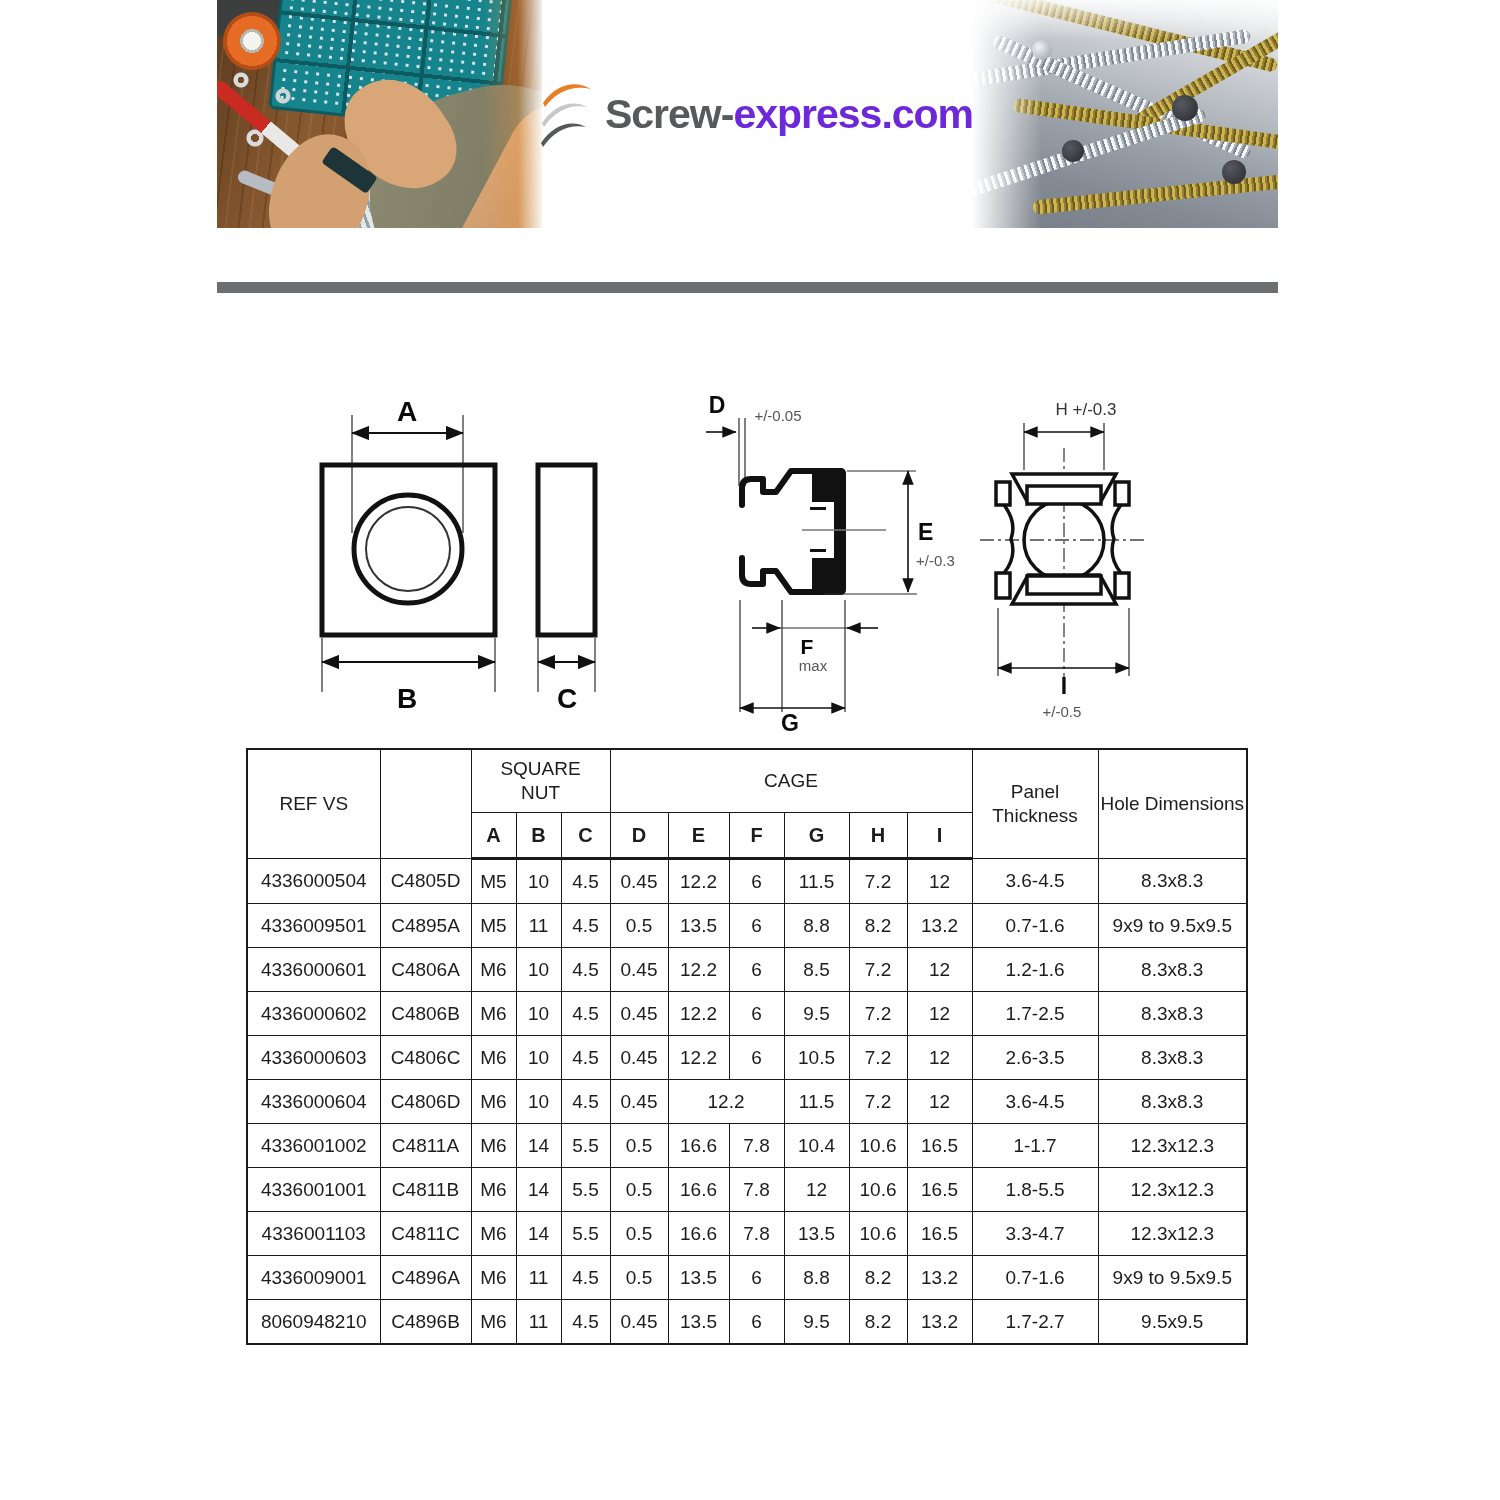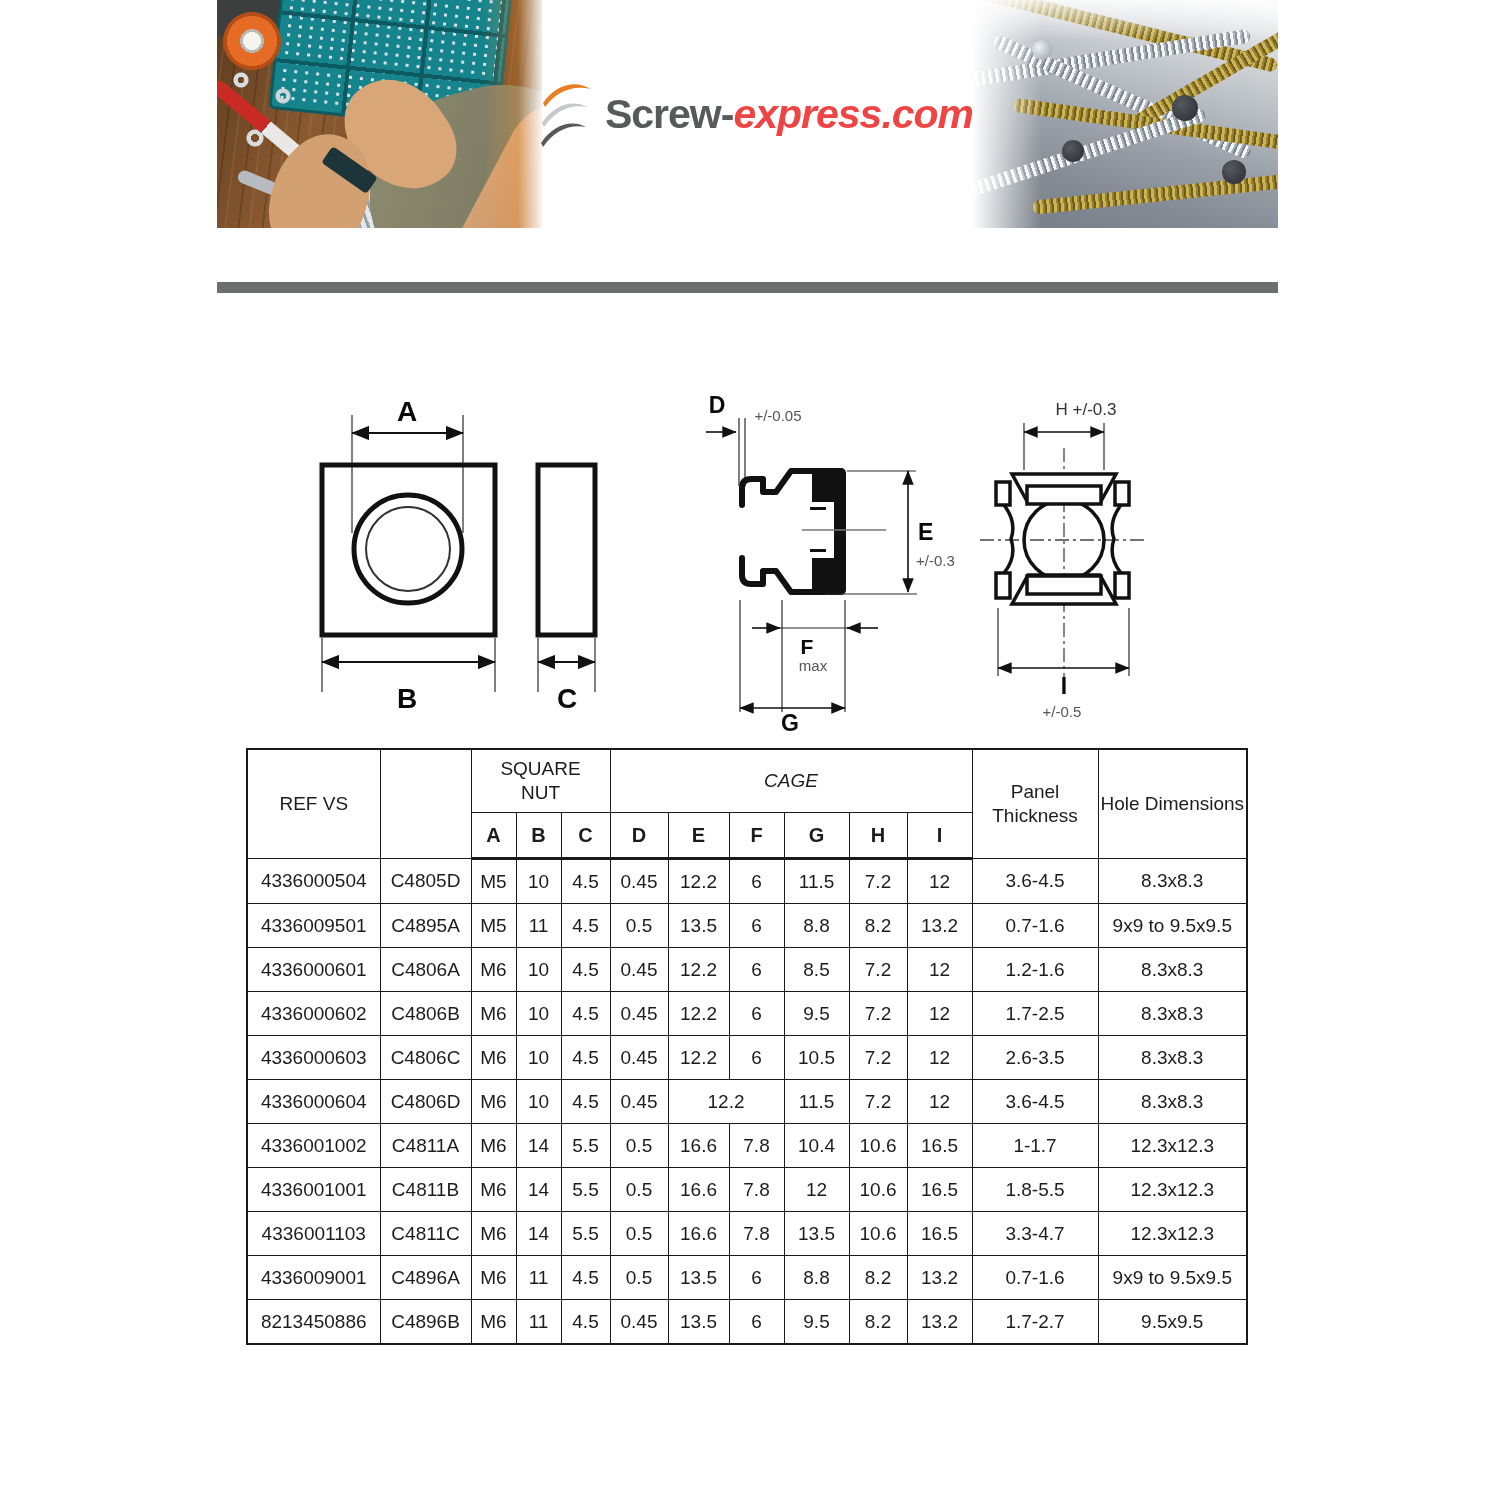--- a/index.html
+++ b/index.html
@@ -58,21 +58,21 @@
   .chrome-head{background:radial-gradient(circle at 35% 35%,#f0f2f4,#9099a2);}
   .fade-left{position:absolute;left:0;top:0;width:70px;height:100%;
       background:linear-gradient(90deg,#ffffff,rgba(255,255,255,0));}
   .fade-top{position:absolute;left:0;top:0;width:100%;height:40px;
       background:linear-gradient(180deg,rgba(255,255,255,.85),rgba(255,255,255,0));}
 
   
   .logo{display:flex;align-items:center;}
   .logo-text{font-size:41px;font-weight:bold;letter-spacing:-1px;white-space:nowrap;}
   .logo-text .p1{color:#58595b;}
-  .logo-text .p2{color:#ef4444;font-style:italic;}
+  .logo-text .p2{color:#6d28d9;}
   .swoosh{margin-right:10px;}
 
   
   .banner{position:absolute;left:0;top:228px;width:1061px;height:54px;background:#ed7b23;
           display:flex;align-items:center;justify-content:center;}
   .banner-title{color:#fff;font-weight:bold;font-size:52px;transform:scaleX(.8);letter-spacing:0;
                 transform-origin:center;white-space:nowrap;line-height:1;}
   .shadowbar{position:absolute;left:0;top:282px;width:1061px;height:11px;background:#6d6e70;}
   .footerbar{position:absolute;left:0;top:1461px;width:1061px;height:35px;background:#6d6e70;
              display:flex;align-items:center;justify-content:flex-end;padding-right:55px;box-sizing:border-box;}
@@ -101,21 +101,21 @@
   .spec-table{position:absolute;left:246px;top:748px;border-collapse:collapse;table-layout:fixed;
               width:1000px;color:#1c1c1c;}
   .spec-table td,.spec-table th{border:1.6px solid #1a1a1a;text-align:center;vertical-align:middle;
               padding:0;font-weight:normal;font-size:19px;overflow:hidden;}
   .spec-table{border:2.5px solid #1a1a1a;}
   .hrow1 th{height:62px;}
   .hrow2 th{height:44px;font-weight:bold;font-size:20px;border-bottom:3px solid #1a1a1a;}
   .spec-table tbody td{height:43px;}
   .h-ref{font-size:20px;}
   .h-sq{font-size:16px;line-height:1.25;}
-  .h-cage{font-size:20px;font-style:italic;}
+  .h-cage{font-size:20px;}
   .h-panel{font-size:20px;line-height:1.25;}
   .h-hole{font-size:15px;}
   .sm{font-size:14px;}
 </style>
 </head>
 <body>
 
 <div class="page">
   <div class="content">
 
@@ -443,21 +443,21 @@
           <td>0.5</td>
           <td>13.5</td>
           <td>6</td>
           <td>8.8</td>
           <td>8.2</td>
           <td>13.2</td>
           <td>0.7-1.6</td>
           <td class="sm">9x9 to 9.5x9.5</td>
         </tr>
         <tr>
-          <td>8213450886</td>
+          <td>8060948210</td>
           <td>C4896B</td>
           <td>M6</td>
           <td>11</td>
           <td>4.5</td>
           <td>0.45</td>
           <td>13.5</td>
           <td>6</td>
           <td>9.5</td>
           <td>8.2</td>
           <td>13.2</td>

